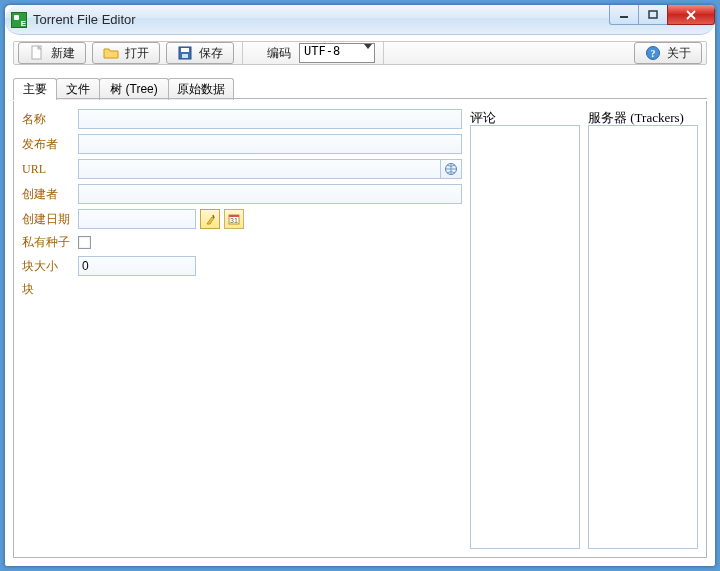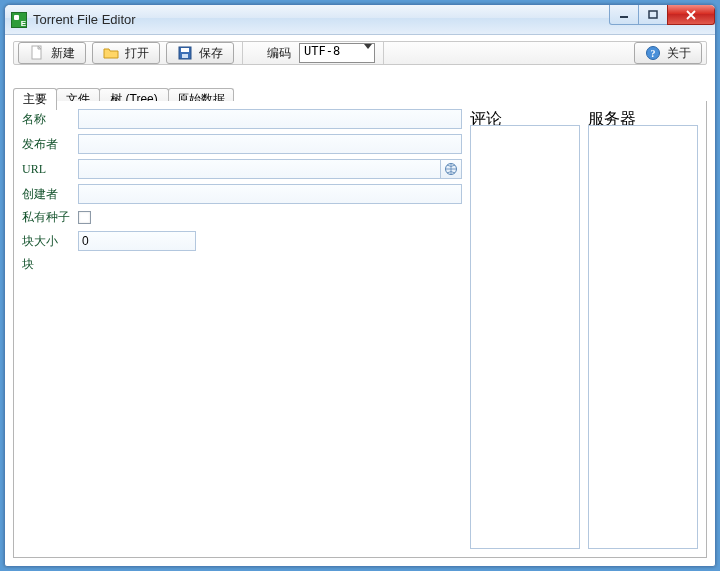--- a/index.html
+++ b/index.html
@@ -16,20 +16,21 @@
   }
 
   
   .titlebar {
     height:30px;
     background:linear-gradient(to bottom, #f0f6fc 0%, #dce9f7 45%, #cfe2f5 46%, #e5effa 100%);
     border-bottom:1px solid #b6c9de;
     display:flex; align-items:center;
     padding-left:6px;
     position:relative;
+    border-radius:15px;
   }
   .app-icon {
     width:16px; height:16px;
     background:#2e9c3a;
     border:1px solid #1e6e28;
     position:relative;
     margin-right:6px;
   }
   .app-icon::before {
     content:""; position:absolute; left:2px; top:2px; width:5px; height:5px;
@@ -82,21 +83,21 @@
   .encoding-select {
     height:20px; width:76px;
     border:1px solid #8d8d8d; background:#fff;
     display:flex; justify-content:space-between;
     padding:0 2px 0 4px; font-family:"SimSun", monospace; font-size:12px;
   }
   .spacer { flex:1; }
   .icon16 { width:16px; height:16px; display:inline-block; }
 
   
-  .tabbar { margin-top:22px; height:22px; position:relative; }
+  .tabbar { margin-top:12px; height:22px; position:relative; }
   .tabbar::after {
     content:""; position:absolute; left:0; right:0; bottom:0; height:1px; background:#b5b5b5;
   }
   .tab {
     float:left; height:22px; padding:0 8px;
     border:1px solid #b5b5b5; border-bottom:none;
     background:linear-gradient(to bottom,#fcfcfc,#ececec);
     margin-right:-1px; font-size:12px; display:flex; align-items:center;
     border-top-left-radius:3px; border-top-right-radius:3px;
     font-family:"SimSun","Microsoft YaHei",sans-serif;
@@ -107,21 +108,21 @@
 
   
   .pane {
     position:absolute; left:0; right:0; top:60px; bottom:0;
     border:1px solid #b5b5b5; border-top:none; background:#fff;
     padding:8px;
   }
   .cols { display:flex; height:100%; gap:8px; }
   .form { width:440px; }
   .row { display:flex; align-items:center; margin-bottom:5px; }
-  .lbl { width:56px; font-family:"SimSun","Microsoft YaHei"; font-size:12px; color:#14532d; }
+  .lbl { width:56px; font-family:"SimSun","Microsoft YaHei"; font-size:12px; color:#a16207; }
   .txt {
     flex:1; height:20px; border:1px solid #b3c7de;
     background:linear-gradient(to bottom,#fafdff,#f2f7fc);
     padding:0 3px; font-size:12px;
   }
   .txt.short { flex:none; width:118px; }
   .url-wrap { flex:1; display:flex; }
   .url-wrap .txt { flex:1; border-right:none; }
   .url-btn {
     width:22px; height:20px; border:1px solid #b3c7de;
@@ -138,21 +139,21 @@
     background:linear-gradient(to bottom,#fff7d6,#ffe789);
     display:flex; align-items:center; justify-content:center;
   }
   .checkbox {
     width:13px; height:13px; border:1px solid #8d9aa8; background:#fff;
     box-shadow:inset 0 0 2px rgba(0,0,0,.15);
   }
 
   .side { flex:1; display:flex; gap:8px; }
   .col-block { flex:1; display:flex; flex-direction:column; }
-  .col-label { font-family:"SimSun","Microsoft YaHei"; font-size:16px; height:16px; }
+  .col-label { font-family:"SimSun","Microsoft YaHei"; font-size:13px; height:16px; }
   .listbox {
     flex:1; border:1px solid #b3c7de; background:#fff;
   }
 </style>
 </head>
 <body>
 
 <div class="window">
 
   <div class="titlebar">
@@ -272,20 +273,39 @@
                   </svg>
               </div>
             </div>
           </div>
 
           <div class="row">
             <span class="lbl">创建者</span>
             <input class="txt" value="" style="">
           </div>
 
+          <div class="row">
+            <span class="lbl">创建日期</span>
+            <div class="date-wrap">
+              <input class="date-input" value="" style="">
+              <div class="mini-btn" style="border-color:#c7a347">
+                <svg width="12" height="12">
+                    <path d="M3 11 L8 4 L10 5 L6 11 Z" fill="#f0c94a" stroke="#b8912a"></path>
+                    <line x1="9" y1="2" x2="10" y2="5" stroke="#8a6a1a" stroke-width="1.5"></line>
+                  </svg>
+              </div>
+              <div class="mini-btn">
+                <svg width="12" height="12">
+                    <rect x="1" y="2" width="10" height="9" fill="#fff" stroke="#b8912a"></rect>
+                    <rect x="1" y="2" width="10" height="2" fill="#d9534f"></rect>
+                    <text x="6" y="10" text-anchor="middle" font-size="7" fill="#7a5a10">31</text>
+                  </svg>
+              </div>
+            </div>
+          </div>
 
           <div class="row">
             <span class="lbl">私有种子</span>
             <span class="checkbox"></span>
           </div>
 
           <div class="row">
             <span class="lbl">块大小</span>
             <input class="txt short" value="0" style="">
           </div>

